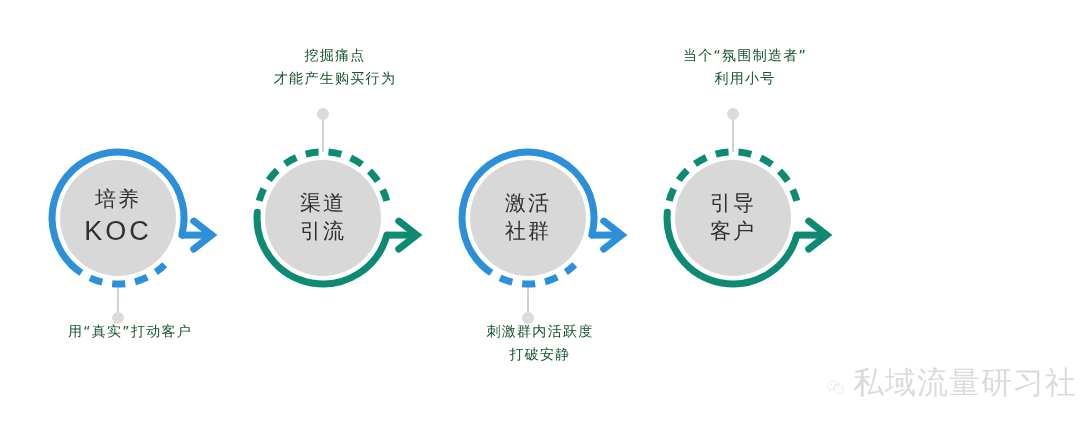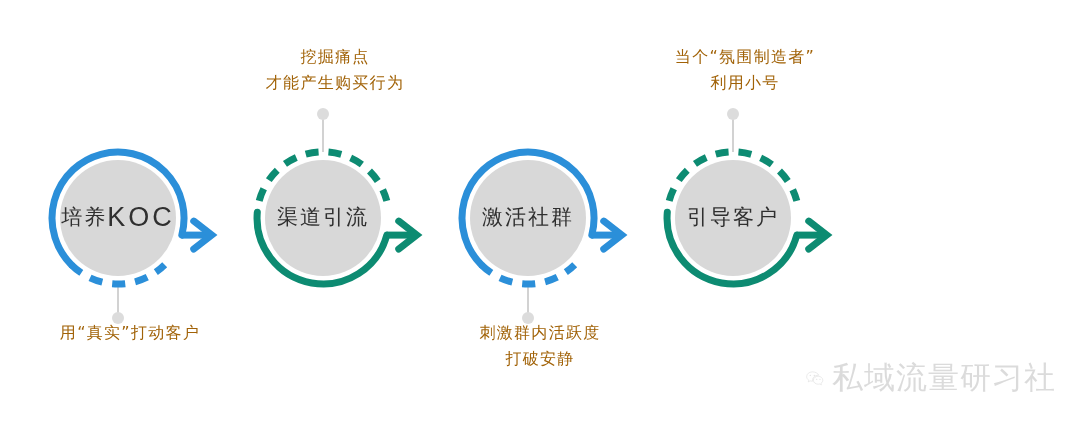--- a/index.html
+++ b/index.html
@@ -53,21 +53,21 @@
     border-radius: 50%;
     background: #d8d8d8;
   }
   .disc-label {
     position: absolute;
     left: 14px;
     top: 14px;
     width: 116px;
     height: 116px;
     display: flex;
-    flex-direction: row;
+    flex-direction: column;
     align-items: center;
     justify-content: center;
     line-height: 1.32;
     font-size: 21px;
     letter-spacing: 2px;
     color: #2f2f2f;
     font-family: "DejaVu Sans", "Liberation Sans", sans-serif;
   }
   .disc-label .l2 { font-size: 21px; }
   .disc-label.latin .l2 {
@@ -95,40 +95,40 @@
   }
   .conn-dot.up   { top: 108px; }
   .conn-dot.down { top: 312px; }
 
   
   .caption {
     position: absolute;
     left: -26px;
     width: 268px;
     text-align: center;
-    font-size: 16px;
+    font-size: 14px;
     line-height: 1.62;
     letter-spacing: 1.3px;
-    color: #a16207;
+    color: #14532d;
     font-family: "DejaVu Sans", "Liberation Sans", sans-serif;
     white-space: nowrap;
   }
   .caption.top    { top: 44px; }
   .caption.bottom { top: 320px; }
 
   
   #watermark {
     position: absolute;
-    left: 806px;
+    left: 827px;
     top: 352px;
     width: 250px;
     height: 52px;
     opacity: 0.30;
     display: flex;
-    align-items: center;
+    align-items: flex-end;
     gap: 8px;
     pointer-events: none;
   }
   #watermark .wm-text {
     font-size: 31px;
     letter-spacing: 1px;
     color: #8a8a8a;
     font-family: "DejaVu Sans", "Liberation Sans", sans-serif;
     white-space: nowrap;
   }

